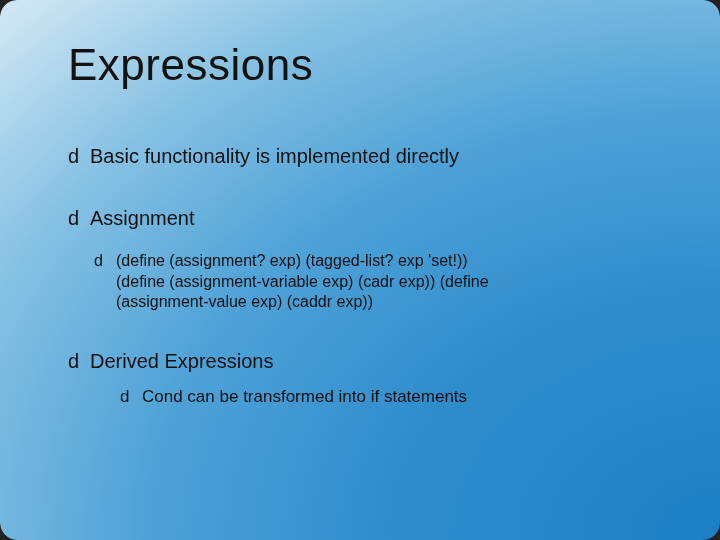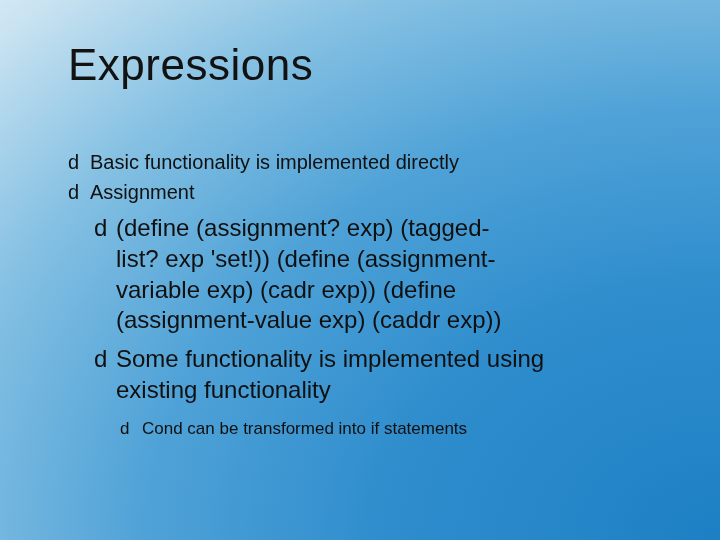--- a/index.html
+++ b/index.html
@@ -1,15 +1,15 @@
 <!DOCTYPE html>
 <html><head>
 <meta charset="utf-8">
 <style>
-  * { margin: 0; padding: 0; box-sizing: border-box; }
+  * { margin: 0; padding: 0; box-sizing: border-box; border-radius: 17px; }
   html, body { width: 720px; height: 540px; overflow: hidden; }
   body {
     font-family: "Segoe UI", "Trebuchet MS", Arial, sans-serif;
     background: #222;
   }
   .slide {
     position: relative;
     width: 720px;
     height: 540px;
     background:
@@ -35,40 +35,40 @@
   .content {
     position: absolute;
     top: 140px;
     left: 68px;
     right: 60px;
     font-size: 18px;
     line-height: 1.28;
     color: #101010;
   }
   .b1 {
-    margin-top: 10px;
+    margin-top: 4px;
     padding-left: 22px;
     text-indent: -22px;
     font-size: 20px;
   }
   .b2 {
-    margin-top: 8px;
+    margin-top: 20px;
     margin-left: 26px;
     padding-left: 22px;
     text-indent: -22px;
-    font-size: 24px;
+    font-size: 16px;
   }
   .b3 {
     margin-top: 12px;
     margin-left: 52px;
     padding-left: 22px;
     text-indent: -22px;
     font-size: 17px;
   }
-  .b1.gap { margin-top: 4px; }
+  .b1.gap { margin-top: 36px; }
   .bullet-mark {
     display: inline-block;
     width: 22px;
     text-indent: 0;
     letter-spacing: -4px;
     font-weight: 400;
   }
   .wrapcode {
     display: inline;
   }
@@ -87,24 +87,24 @@
     </div>
 
     <div class="b1 gap">
       <span class="bullet-mark">d</span><span>Assignment</span>
     </div>
 
     <div class="b2" style="max-width:420px;">
       <span class="bullet-mark">d</span><span class="wrapcode">(define (assignment? exp)   (tagged-list? exp 'set!))  (define (assignment-variable exp) (cadr exp)) (define (assignment-value exp) (caddr exp))</span>
     </div>
 
+    <div class="b1 gap">
+      <span class="bullet-mark">d</span><span>Derived Expressions</span>
+    </div>
 
-    <div class="b2" style="max-width:520px;">
-      <span class="bullet-mark">d</span><span>Some functionality is implemented using existing functionality</span>
-    </div>
 
     <div class="b3">
       <span class="bullet-mark">d</span><span>Cond can be transformed into if statements</span>
     </div>
 
 
   </div>
 </div>
 
 </body></html>

